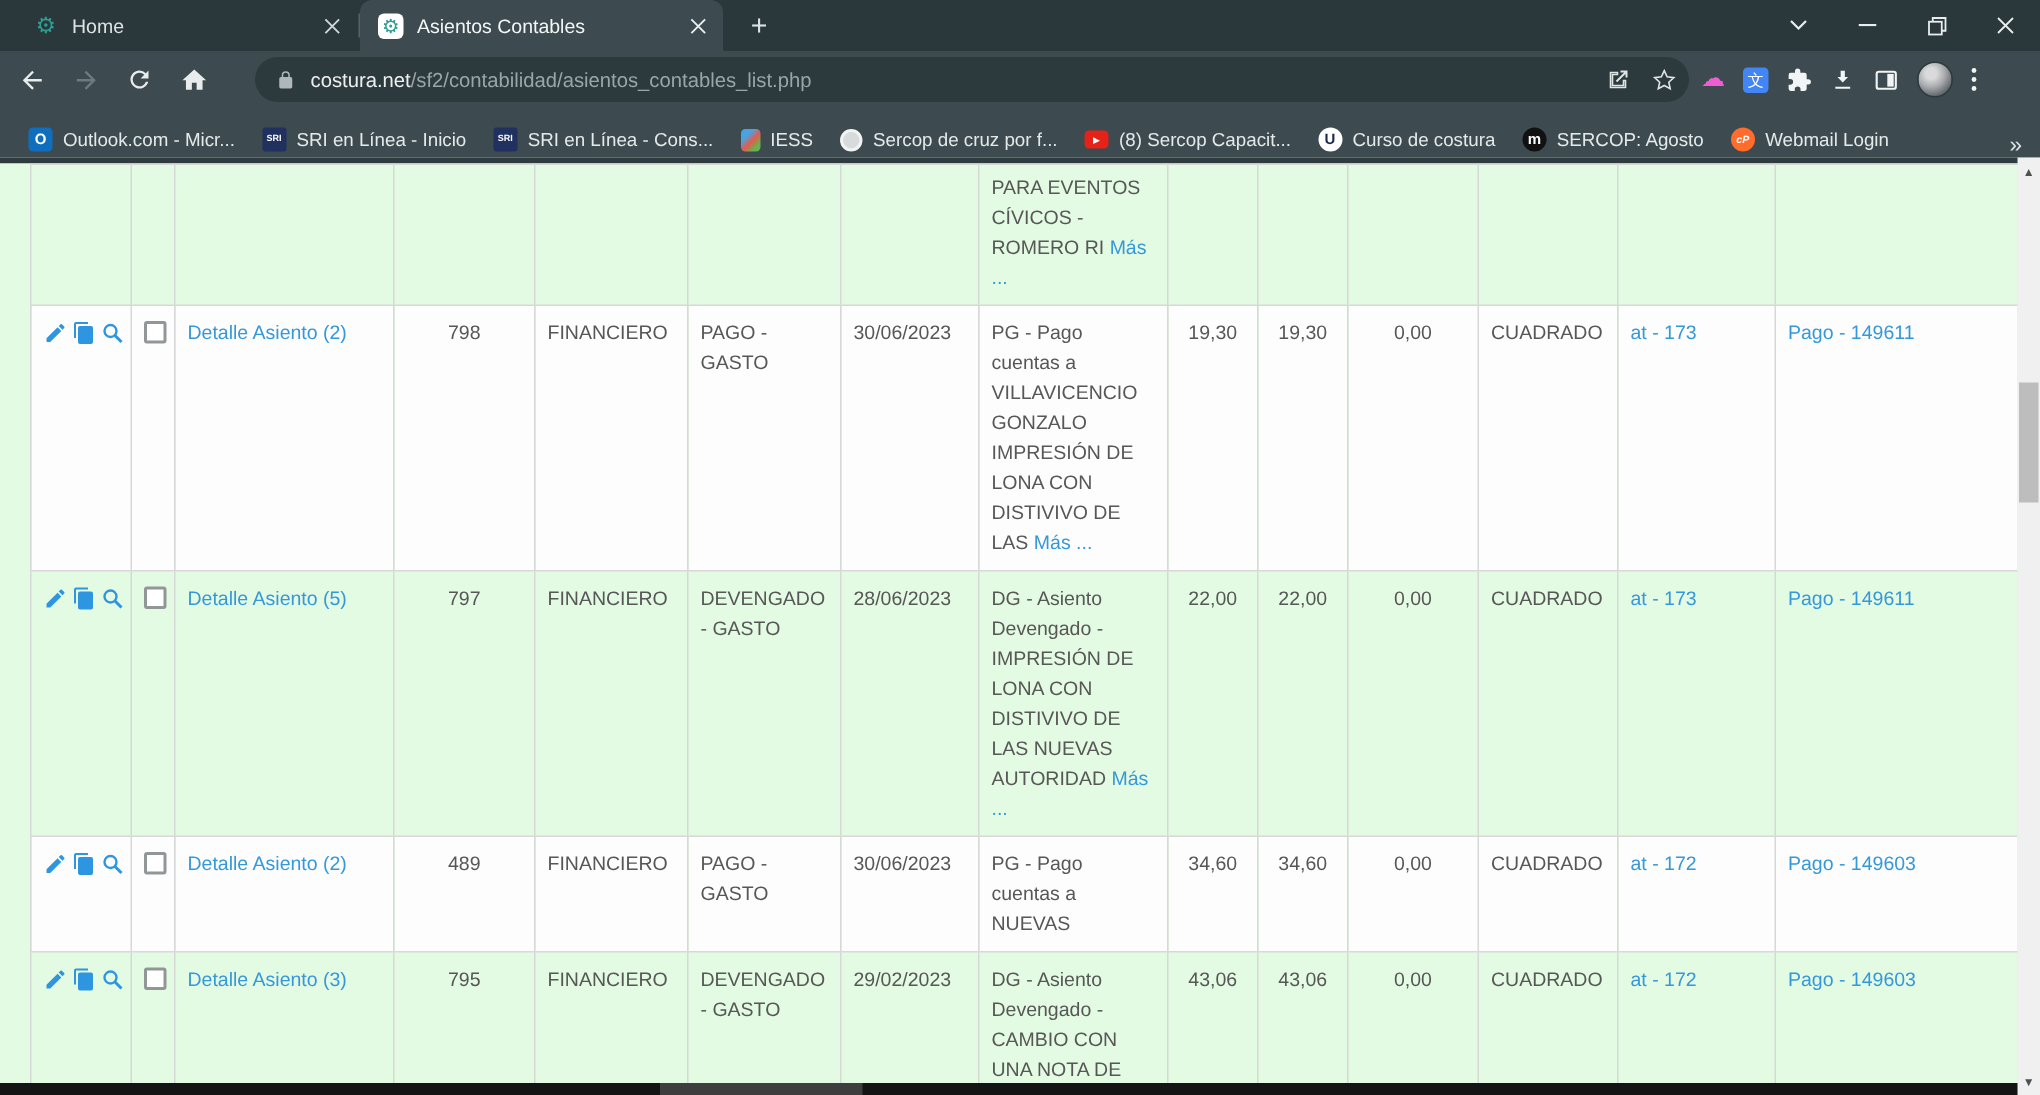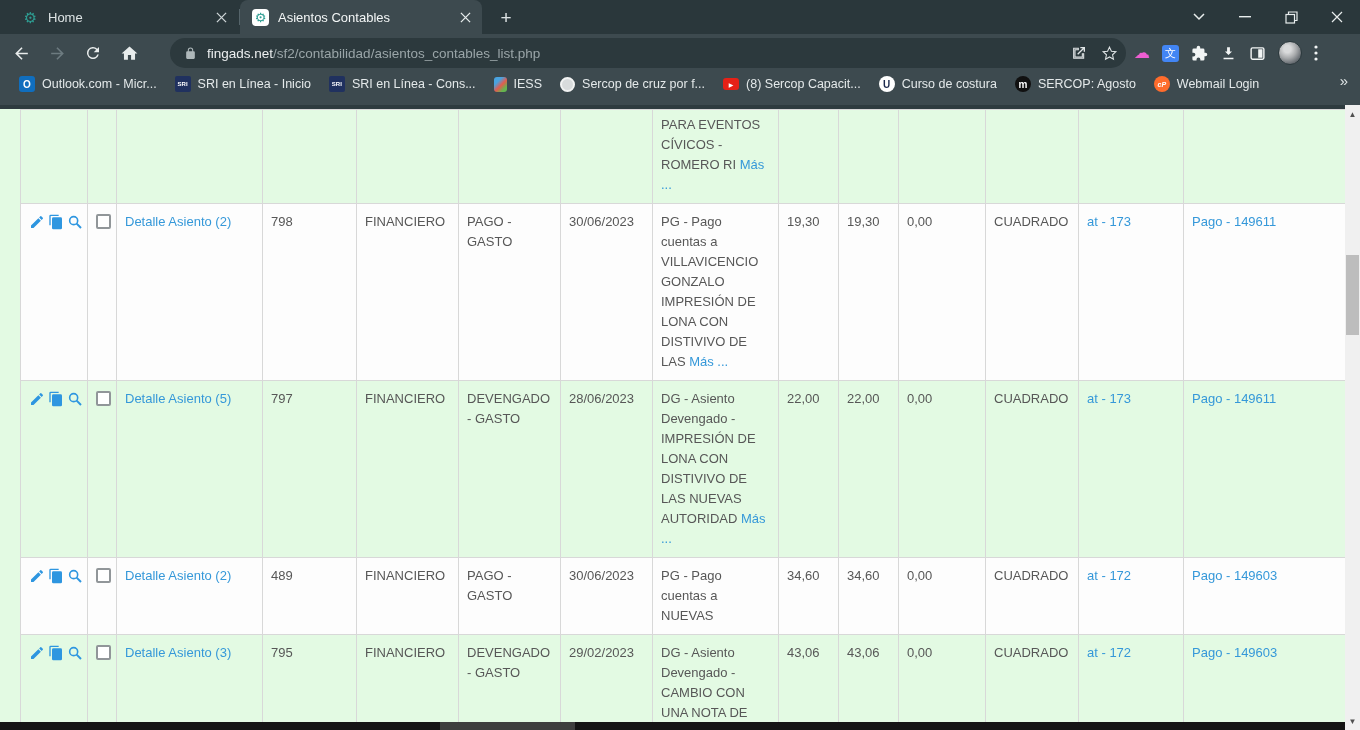--- a/index.html
+++ b/index.html
@@ -32,21 +32,21 @@
   .addr-url { font-size:13.5px; white-space:nowrap; overflow:hidden; }
   .addr-domain { color:#eceff0; }
   .addr-path { color:#9aa5a8; }
   .pill-right { position:absolute; right:8px; top:0; height:30px; display:flex; align-items:center; gap:14px; }
   .ext-area { position:absolute; left:1134px; top:4px; height:30px; display:flex; align-items:center; gap:12px; }
   .ext-cloud { color:#ee5ed2; font-size:16px; line-height:1; }
   .ext-translate { width:17px; height:17px; background:#4285f4; border-radius:3px; color:#fff; font-size:11px; display:flex; align-items:center; justify-content:center; }
   .avatar { width:24px; height:24px; border-radius:50%; background:radial-gradient(circle at 38% 32%, #d9dadb 18%, #a9abad 45%, #5c6268 78%, #3c4246); border:1px solid #2c393d; }
 
   
-  .bookmarks { position:absolute; left:0; top:72px; width:1360px; height:33px; background:#3d4a4f; display:flex; align-items:flex-start; padding-left:10px; }
+  .bookmarks { position:absolute; left:0; top:72px; width:1360px; height:33px; background:#3d4a4f; display:flex; align-items:flex-end; padding-left:10px; }
   .bm-item { display:flex; align-items:center; height:24px; padding:0 9px; border-radius:12px; color:#e4e9ea; font-size:12.5px; white-space:nowrap; }
   .bm-ic { width:16px; height:16px; margin-right:7px; display:flex; align-items:center; justify-content:center; flex:0 0 auto; font-style:normal; }
   .ic-outlook { background:#106ebe; border-radius:3px; color:#fff; font-size:10px; font-weight:bold; }
   .ic-outlook::before { content:"O"; }
   .ic-sri { background:#20315f; border-radius:2px; color:#fff; font-size:6px; font-weight:bold; }
   .ic-sri::before { content:"SRI"; }
   .ic-iess { background:linear-gradient(135deg,#4aa3e0 30%,#e45b4d 55%,#64b54f 80%); border-radius:3px; width:13px; height:15px; }
   .ic-cross-stitch { background:#d8dbdc; border-radius:50%; border:2px solid #f2f3f3; width:15px; height:15px; }
   .ic-youtube { background:#e62117; border-radius:3px; width:16px; height:12px; color:#fff; font-size:6px; }
   .ic-youtube::before { content:"▶"; }
@@ -59,21 +59,21 @@
   .bm-overflow { position:absolute; right:12px; color:#dfe5e6; font-size:15px; }
 
   .chrome-shadow { position:absolute; left:0; top:105px; width:1360px; height:4px; background:#2e3b3f; }
 
   
   .content { position:absolute; left:0; top:109px; width:1345px; height:621px; background:#e3fae3; overflow:hidden; }
   table.grid { position:absolute; left:20px; top:0; width:1325px; border-collapse:collapse; table-layout:fixed; }
   table.grid td { border:1px solid #d8d8d8; vertical-align:top; font-size:13px; line-height:20px; color:#575757; padding:8px; overflow:hidden; }
   tr.row-white { background:#fdfdfd; }
   tr.row-green { background:#e3fae3; }
-  td.c-num { text-align:left; }
+  td.c-num { text-align:center; }
   a.lnk { color:#3598d9; text-decoration:none; }
   .act-icons { display:flex; gap:3px; padding-top:2px; }
   .cb { display:inline-block; width:15px; height:15px; background:#fff; border:2px solid #919699; border-radius:2px; margin-top:2px; }
   tr.row-partial .act-icons, tr.row-partial .cb { visibility:hidden; }
   tr.row-partial td { padding-top:5px; }
 
   
   .vscroll { position:absolute; right:0; top:105px; width:15px; height:625px; background:#f0f0f0; }
   .vs-arrow { position:absolute; left:0; width:15px; height:14px; display:flex; align-items:center; justify-content:center; color:#505050; font-size:8px; }
   .vs-up { top:2px; } .vs-down { bottom:2px; }
@@ -156,21 +156,21 @@
       <svg width="19" height="19" viewBox="0 0 24 24">
           <path d="M10 20v-6h4v6h5v-8h3L12 3 2 12h3v8z" fill="#e8ecec"></path>
         </svg>
     </span>
     <div class="addr-pill">
       <span class="addr-lock">
         <svg width="13" height="13" viewBox="0 0 24 24">
             <path d="M18 8h-1V6a5 5 0 0 0-10 0v2H6a2 2 0 0 0-2 2v10a2 2 0 0 0 2 2h12a2 2 0 0 0 2-2V10a2 2 0 0 0-2-2zM8.9 6a3.1 3.1 0 0 1 6.2 0v2H8.9z" fill="#aeb8ba"></path>
           </svg>
       </span>
-      <span class="addr-url"><span class="addr-domain">fingads.net</span><span class="addr-path">/sf2/contabilidad/asientos_contables_list.php</span></span>
+      <span class="addr-url"><span class="addr-domain">costura.net</span><span class="addr-path">/sf2/contabilidad/asientos_contables_list.php</span></span>
       <span class="pill-right">
         <span>
           <svg width="16" height="16" viewBox="0 0 24 24">
               <path d="M4 5h7v2H6v11h11v-5h2v7H4z" fill="none" stroke="#dfe4e5" stroke-width="1.6"></path>
               <path d="M14 3h7v7h-2V6.4l-8.3 8.3-1.4-1.4L17.6 5H14z" fill="#dfe4e5"></path>
             </svg>
         </span>
         <span>
           <svg width="17" height="17" viewBox="0 0 24 24">
               <path d="M12 3l2.7 5.8 6.3.7-4.7 4.3 1.3 6.2L12 16.9 6.4 20l1.3-6.2L3 9.5l6.3-.7z" fill="none" stroke="#dfe4e5" stroke-width="1.5"></path>

